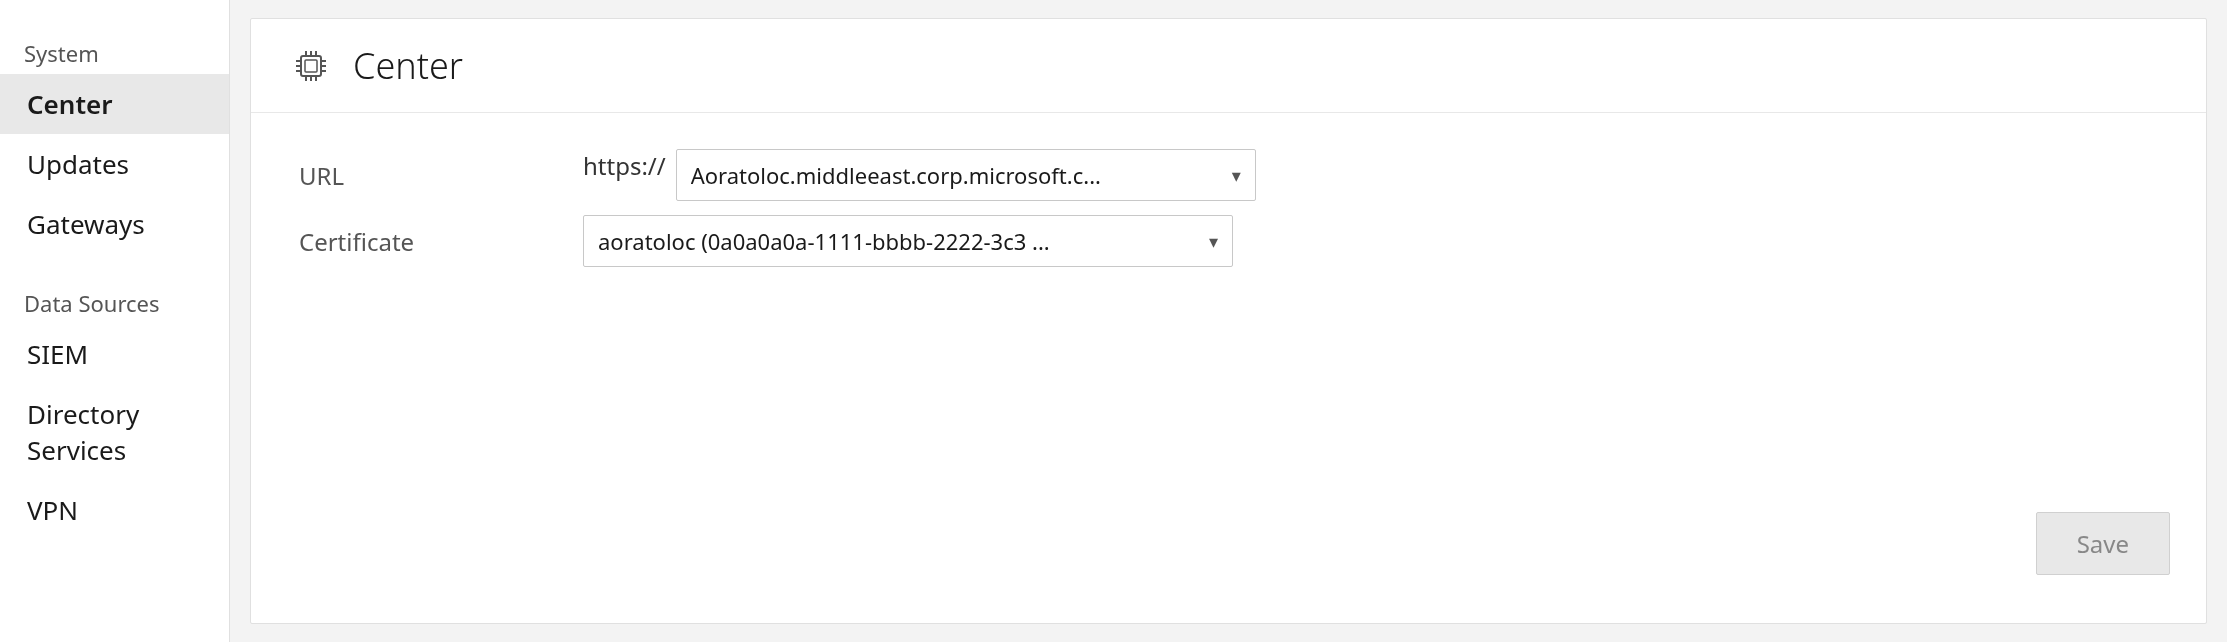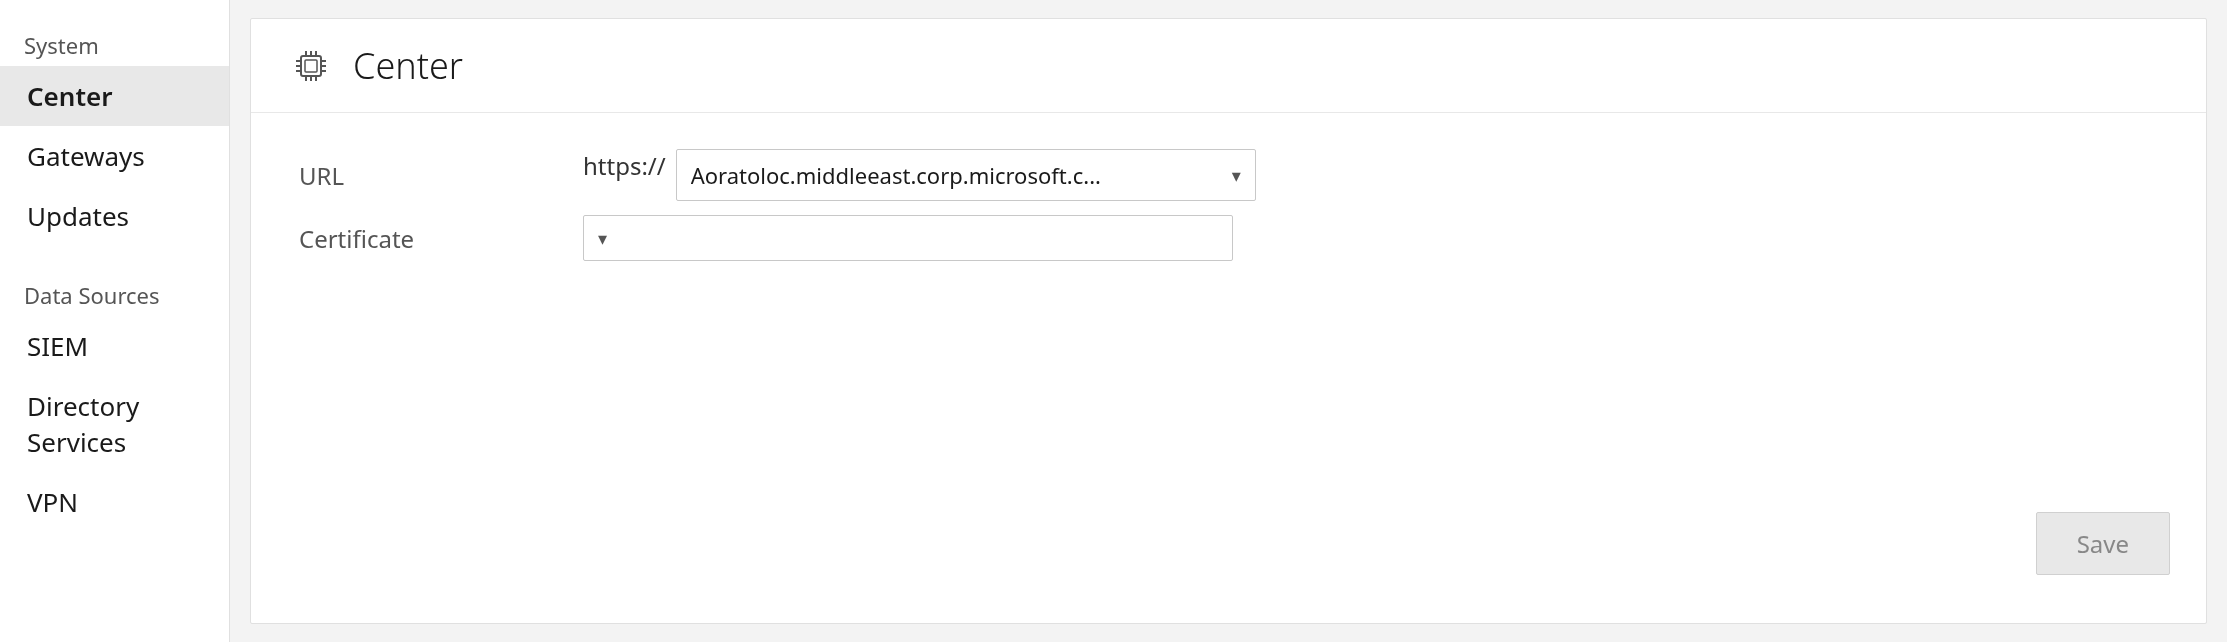--- a/index.html
+++ b/index.html
@@ -15,21 +15,21 @@
       height: 642px;
       display: flex;
       overflow: hidden;
     }
 
     .sidebar {
       width: 230px;
       min-width: 230px;
       background: #ffffff;
       border-right: 1px solid #e0e0e0;
-      padding: 20px 0;
+      padding: 28px 0;
       height: 642px;
       overflow-y: auto;
     }
 
     .sidebar-section-label {
       font-size: 22px;
       color: #555;
       padding: 10px 24px 6px 24px;
       font-weight: 400;
     }
@@ -182,24 +182,24 @@
 </head>
 <body>
 
 <div class="sidebar">
   <div class="sidebar-section-label">System</div>
 
   <div class="sidebar-item active">
     <span>Center</span>
   </div>
   <div class="sidebar-item">
+    <span>Updates</span>
+  </div>
+  <div class="sidebar-item">
     <span>Gateways</span>
-  </div>
-  <div class="sidebar-item">
-    <span>Updates</span>
   </div>
 
   <div class="sidebar-divider"></div>
 
   <div class="sidebar-section-label">Data Sources</div>
 
   <div class="sidebar-item">
     <span>SIEM</span>
   </div>
   <div class="sidebar-item">
@@ -249,20 +249,21 @@
           <div class="dropdown-select">
             <span class="dropdown-value">Aoratoloc.middleeast.corp.microsoft.c...</span>
             <span class="dropdown-chevron">▾</span>
           </div>
         </div>
       </div>
 
       <div class="form-row">
         <div class="form-label">Certificate</div>
         <div class="dropdown-select cert-dropdown">
+          <span class="dropdown-value">aoratoloc (0a0a0a0a-1111-bbbb-2222-3c3 ...</span>
           <span class="dropdown-chevron">▾</span>
         </div>
       </div>
 
       <div class="save-button-wrapper">
         <button class="save-button">Save</button>
       </div>
 
     </div>
   </div>

